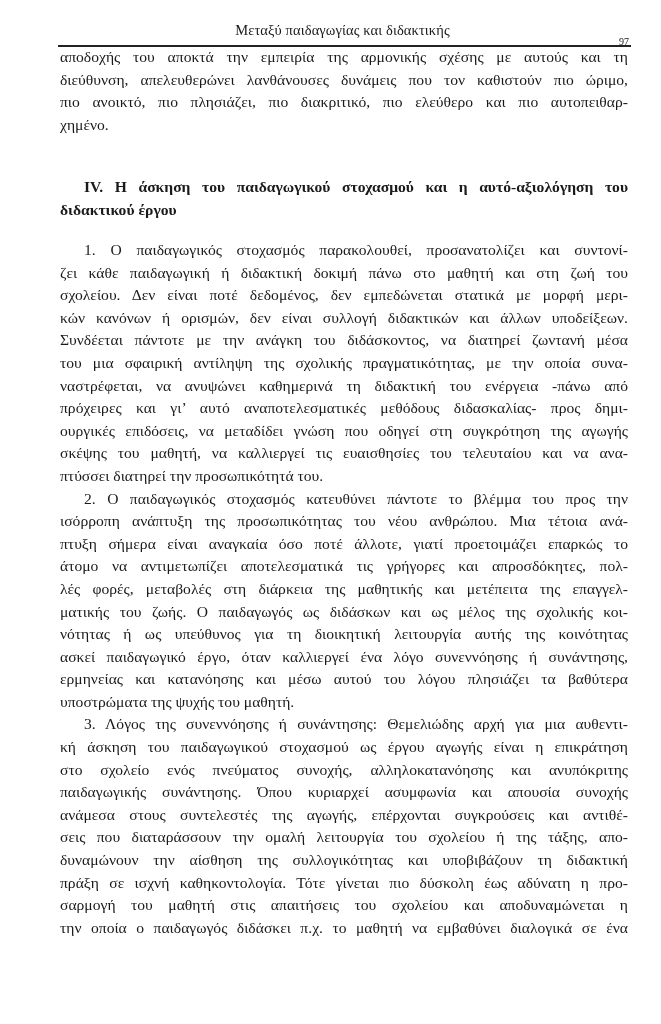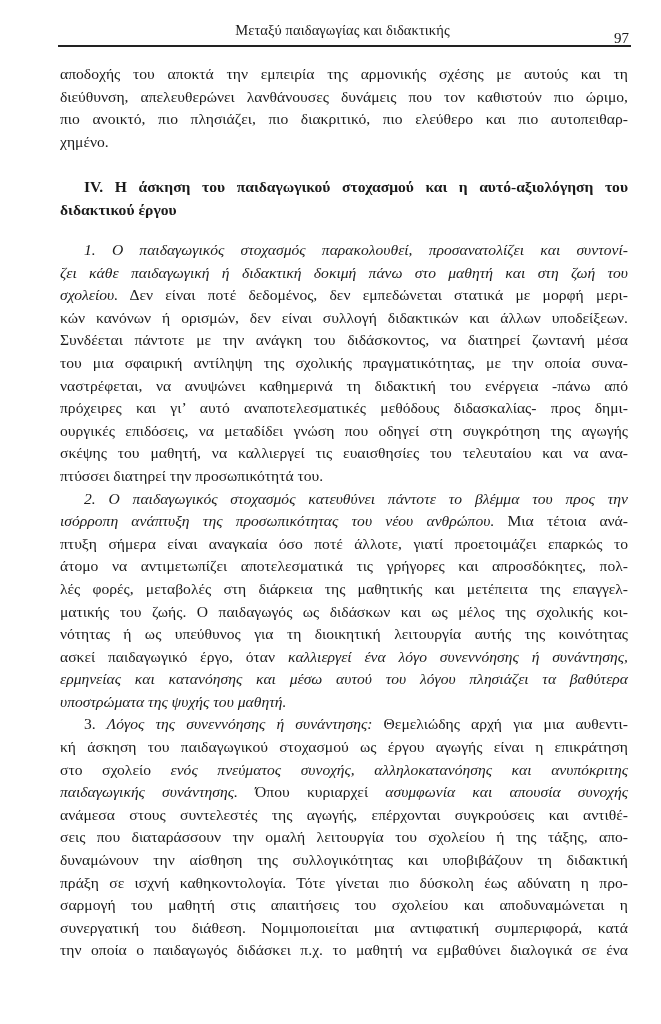--- a/index.html
+++ b/index.html
@@ -1,27 +1,27 @@
 <!DOCTYPE html>
 <html><head>
 <meta charset="utf-8">
 <style>
   html, body { margin: 0; padding: 0; background: #ffffff; }
   body { width: 661px; height: 1024px; position: relative; overflow: hidden;
          font-family: "Liberation Serif", "DejaVu Serif", serif; color: #1a1a1a; }
   .header { position: absolute; left: 58px; top: 22px; width: 573px; height: 22px; }
   .running-title { position: absolute; left: 0; right: 4px; top: 0; text-align: center; font-size: 14.5px; letter-spacing: 0.1px; }
-  .page-number { position: absolute; right: 2px; top: 8px; font-size: 15px; margin-left: 45px; }
+  .page-number { position: absolute; right: 2px; top: 14px; font-size: 10px; margin-left: 45px; }
   .rule { position: absolute; left: 58px; top: 45px; width: 573px; height: 2px; background: #222; }
-  .body { position: absolute; left: 60px; top: 63px; width: 568px; font-size: 15.6px; line-height: 22.6px; }
+  .body { position: absolute; left: 60px; top: 46px; width: 568px; font-size: 15.6px; line-height: 22.6px; }
   .ln { display: block; white-space: nowrap; text-align: justify; text-align-last: justify; height: 22.6px; overflow: visible; }
   .ln.last { text-align-last: left; }
   .ln.indent { padding-left: 24px; }
   .heading { position: absolute; left: 60px; top: 176px; width: 568px; font-weight: bold; font-size: 15.6px; line-height: 22.6px; font-family: Liberation Serif, serif; }
-  .it { font-style: italic; }
+  .it { }
   .p2 { position: absolute; left: 60px; top: 239px; width: 568px; font-size: 15.6px; line-height: 22.6px; }
 </style>
 </head>
 <body>
 
 <div class="header">
   <span class="running-title">Μεταξύ παιδαγωγίας και διδακτικής</span>
   <span class="page-number">97</span>
 </div>
 <div class="rule"></div>
@@ -62,15 +62,14 @@
     <span class="ln last"><span class="it">υποστρώματα της ψυχής του μαθητή.</span></span>
     <span class="ln indent"><span>3. </span><span class="it">Λόγος της συνεννόησης ή συνάντησης:</span><span> Θεμελιώδης αρχή για μια αυθεντι-</span></span>
     <span class="ln"><span>κή άσκηση του παιδαγωγικού στοχασμού ως έργου αγωγής είναι η επικράτηση</span></span>
     <span class="ln"><span>στο σχολείο </span><span class="it">ενός πνεύματος συνοχής, αλληλοκατανόησης και ανυπόκριτης</span></span>
     <span class="ln"><span class="it">παιδαγωγικής συνάντησης.</span><span> Όπου κυριαρχεί </span><span class="it">ασυμφωνία και απουσία συνοχής</span></span>
     <span class="ln"><span>ανάμεσα στους συντελεστές της αγωγής, επέρχονται συγκρούσεις και αντιθέ-</span></span>
     <span class="ln"><span>σεις που διαταράσσουν την ομαλή λειτουργία του σχολείου ή της τάξης, απο-</span></span>
     <span class="ln"><span>δυναμώνουν την αίσθηση της συλλογικότητας και υποβιβάζουν τη διδακτική</span></span>
     <span class="ln"><span>πράξη σε ισχνή καθηκοντολογία. Τότε γίνεται πιο δύσκολη έως αδύνατη η προ-</span></span>
     <span class="ln"><span>σαρμογή του μαθητή στις απαιτήσεις του σχολείου και αποδυναμώνεται η</span></span>
-    <span class="ln"><span>συνεργατική του διάθεση. Νομιμοποιείται μια αντιφατική συμπεριφορά, κατά</span></span>
     <span class="ln"><span>την οποία ο παιδαγωγός διδάσκει π.χ. το μαθητή να εμβαθύνει διαλογικά σε ένα</span></span>
   </div>
 
 </body></html>

